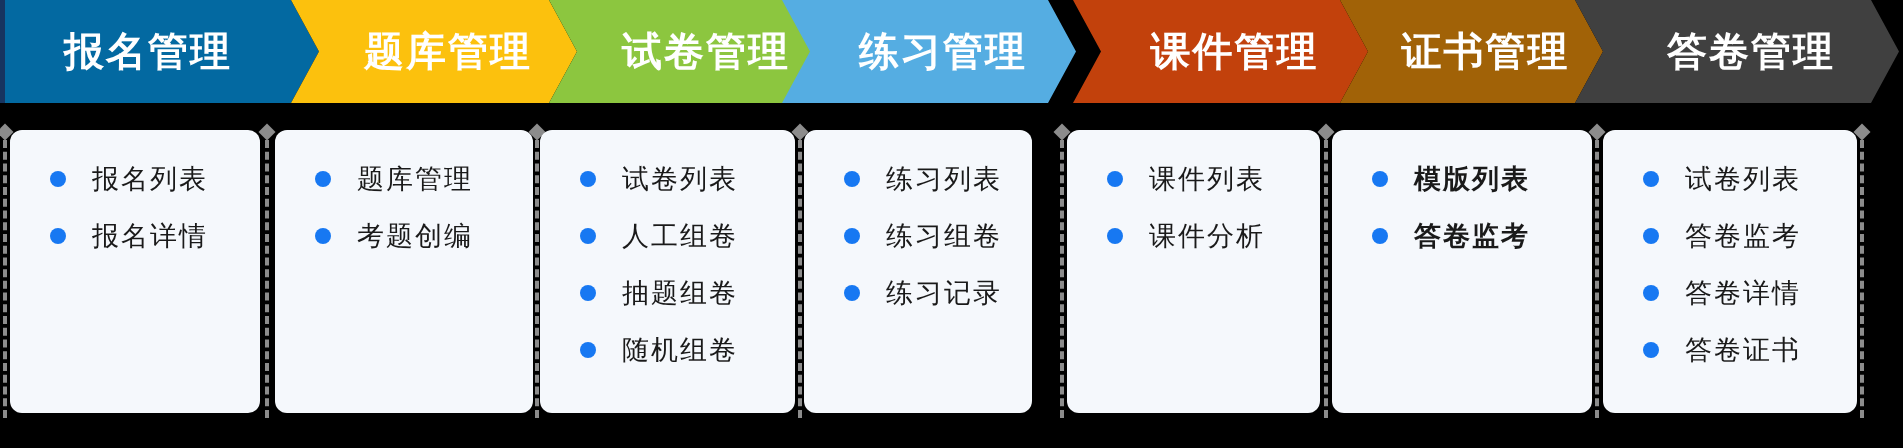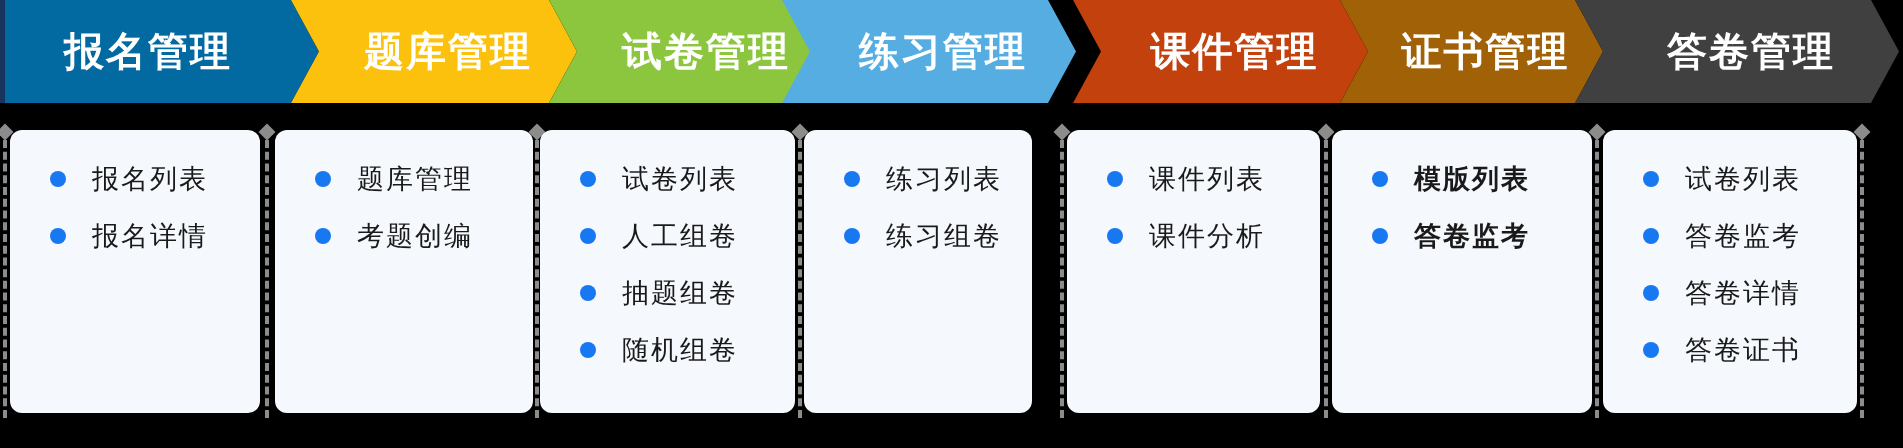--- a/index.html
+++ b/index.html
@@ -188,20 +188,24 @@
   <div class="card c4">
     <ul class="feature-list">
       <li class="feature-item">
           <span class="bullet" style="background: rgb(23, 120, 242);"></span>
           <span class="feature-label">练习列表</span>
         </li>
       <li class="feature-item">
           <span class="bullet" style="background: rgb(23, 120, 242);"></span>
           <span class="feature-label">练习组卷</span>
         </li>
+      <li class="feature-item">
+          <span class="bullet" style="background: rgb(23, 120, 242);"></span>
+          <span class="feature-label">练习记录</span>
+        </li>
     </ul>
   </div>
 
   <div class="card c5">
     <ul class="feature-list">
       <li class="feature-item">
           <span class="bullet" style="background: rgb(23, 120, 242);"></span>
           <span class="feature-label">课件列表</span>
         </li>
       <li class="feature-item">

